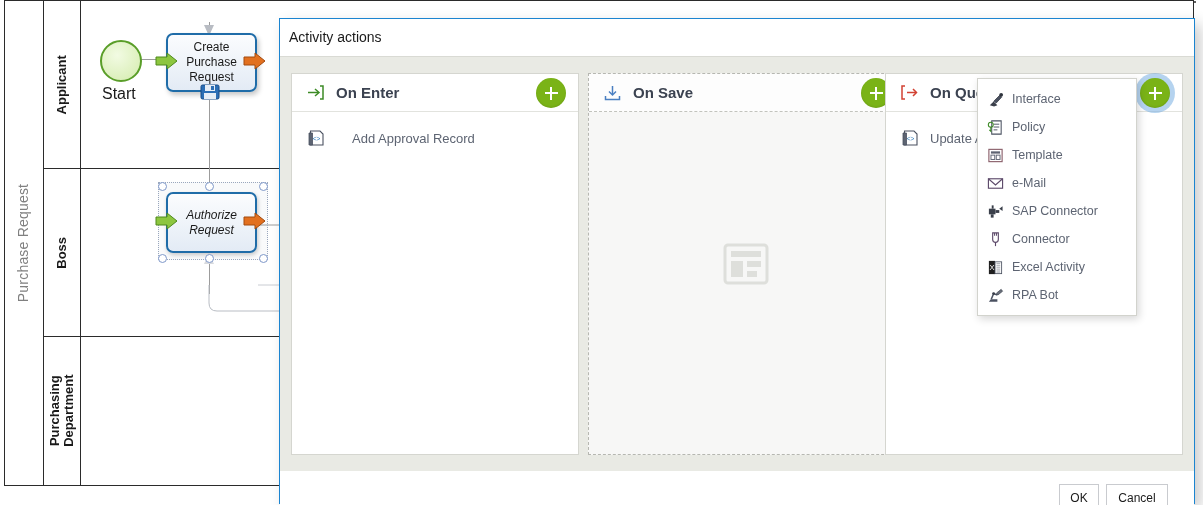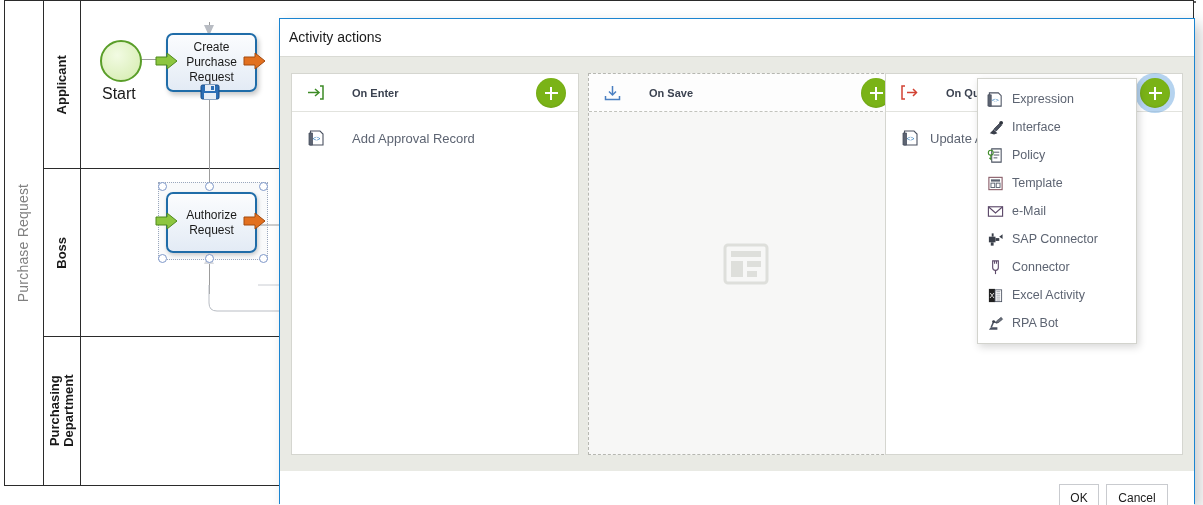--- a/index.html
+++ b/index.html
@@ -59,21 +59,21 @@
   .start-label { position:absolute; left:102px; top:85px; font-size:16px; color:#1a1a1a; }
 
   
   .act {
     position:absolute; border:2px solid #1f6ca8; border-radius:7px;
     background: linear-gradient(to bottom, #fbfcfe 0%, #eef3f9 55%, #e3ebf5 100%);
     box-shadow: 2px 3px 5px rgba(0,0,0,0.22);
     display:flex; align-items:center; justify-content:center;
     text-align:center; font-size:12px; color:#1a1a1a; line-height:1.25;
   }
-  .act.sel { box-shadow: 1px 2px 4px rgba(0,0,0,0.20); }
+  .act.sel { box-shadow: 1px 2px 4px rgba(0,0,0,0.20); font-style: italic; }
   .tri {
     position:absolute; width:22px; height:16px;
   }
   .tri svg { display:block; }
 
   .handles { position:absolute; }
   .handle {
     position:absolute; width:7px; height:7px; border-radius:50%;
     background:#fff; border:1px solid #7f98c9;
   }
@@ -115,21 +115,21 @@
   .panel.dashed {
     border:1px dashed #b6b7b1; background:#f7f7f6;
   }
   .panel-head {
     position:absolute; left:0; top:0; width:100%; height:38px;
     border-bottom:1px solid #e2e3de; box-sizing:border-box;
     display:flex; align-items:center;
   }
   .panel.dashed .panel-head { border-bottom:1px dashed #c2c3bd; background:#fdfdfd; }
   .panel-head .hicon { margin-left:14px; width:18px; height:18px; display:flex; align-items:center; justify-content:center; }
-  .panel-head .htitle { margin-left:28px; font-size:11px; font-weight:bold; color:#3b4250; }
+  .panel-head .htitle { margin-left:12px; font-size:15px; font-weight:bold; color:#3b4250; }
   .plus-btn {
     position:absolute; right:12px; top:4px; width:30px; height:30px;
     border-radius:50%; background:#7ab317; display:flex;
     align-items:center; justify-content:center;
     box-shadow: inset 0 -1px 2px rgba(0,0,0,0.10);
   }
   .plus-btn::before, .plus-btn::after {
     content:""; position:absolute; background:#fff;
   }
   .plus-btn::before { width:13px; height:2.5px; }
@@ -355,30 +355,20 @@
     </div>
 
     <div class="dialog-footer">
       <button class="dlg-btn" style="left:779px; width:40px;">OK</button>
       <button class="dlg-btn" style="left:826px; width:62px;">Cancel</button>
     </div>
   </div>
 
   <div class="menu">
 
-    <div class="menu-item">
-      <span class="micon">
-        <svg width="17" height="17" viewBox="0 0 18 18">
-          <path d="M2.5 2 H12 L15 5 V16 H2.5 Z" fill="#ffffff" stroke="#4a5160" stroke-width="1.1"></path>
-          <path d="M1 4 H4.5 V16 H1 Z" fill="#5d6472" stroke="#4a5160" stroke-width="0.8"></path>
-          <text x="8.8" y="11.6" font-size="6.5" fill="#2c79b8" text-anchor="middle" font-family="Liberation Sans, sans-serif">&lt;&gt;</text>
-        </svg>
-      </span>
-      <span class="mlabel">Expression</span>
-    </div>
 
     <div class="menu-item">
       <span class="micon">
         <svg width="17" height="17" viewBox="0 0 18 18">
           <path d="M3 15 L7 11 L11 15 L7.5 16.5 Z" fill="#3a3f4a"></path>
           <path d="M7 11 L13.5 4.5 L15.5 6.5 L9.5 13" fill="#4a5160" stroke="#2f343d" stroke-width="0.8"></path>
           <circle cx="15" cy="4" r="2" fill="#2f343d"></circle>
         </svg>
       </span>
       <span class="mlabel">Interface</span>

